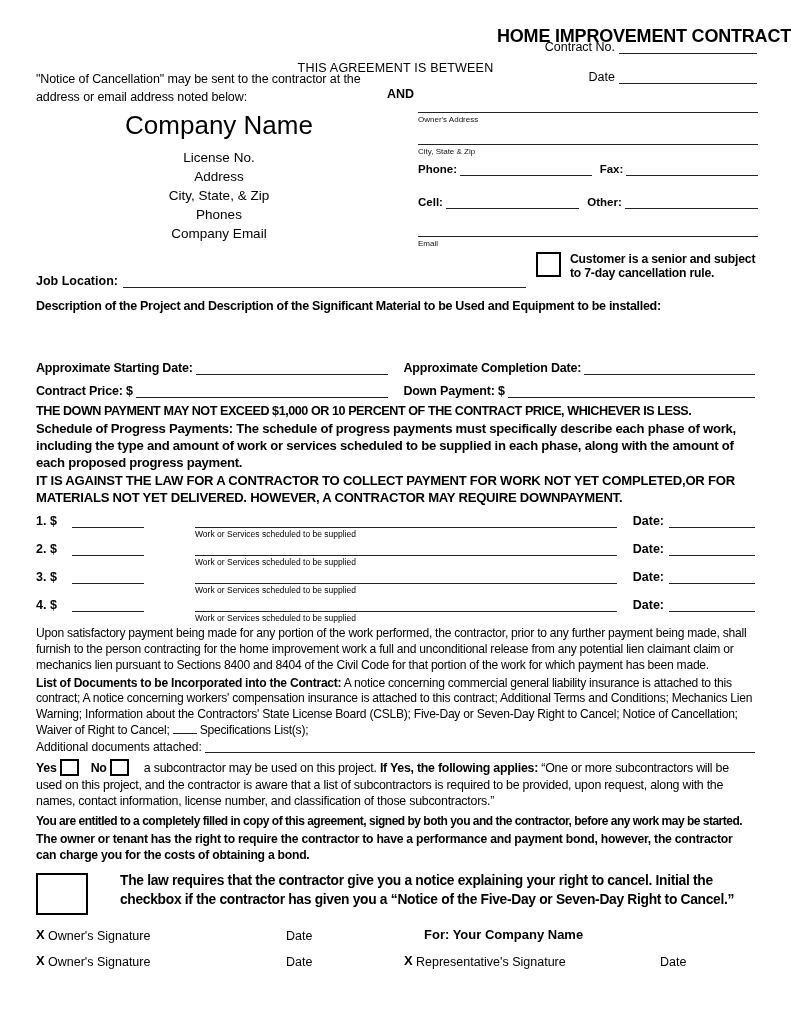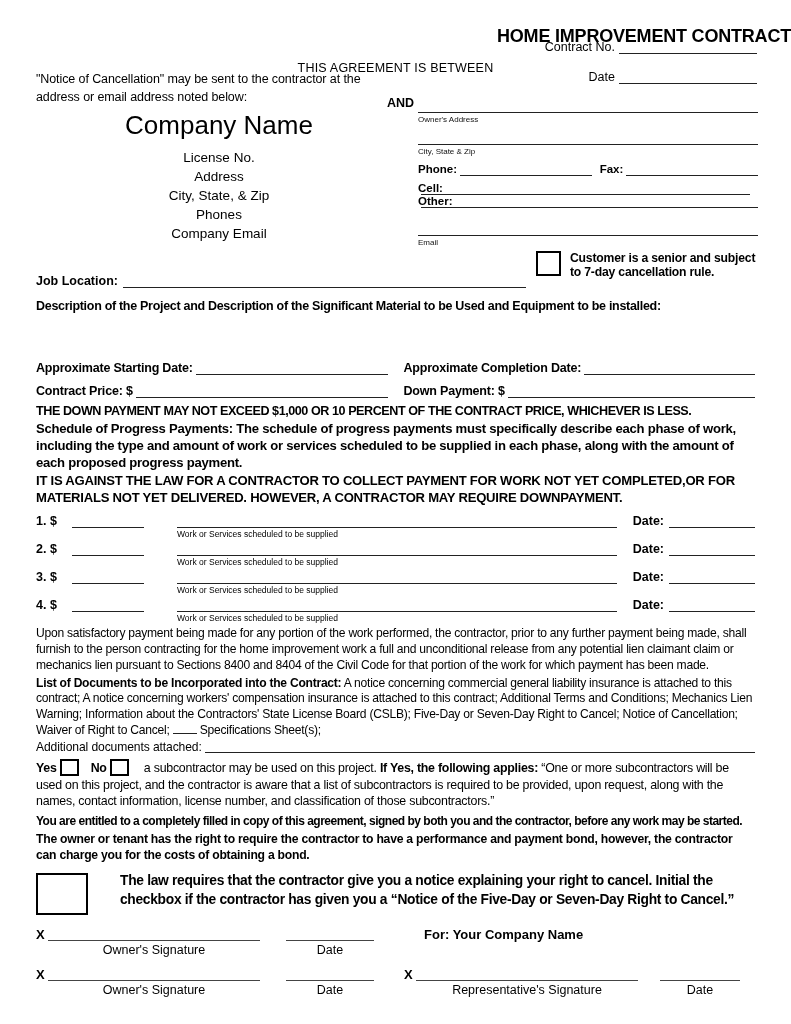--- a/index.html
+++ b/index.html
@@ -17,36 +17,36 @@
   .hdr-title { position:absolute; top:26px; left:0; right:0; text-align:right;
     font-size:18px; font-weight:bold; letter-spacing:-0.2px; }
   .hdr-agreement { position:absolute; top:61px; left:0; right:0; text-align:center;
     font-size:12.5px; letter-spacing:0.2px; }
   .hdr-field { position:absolute; right:34px; display:flex; align-items:center; font-size:12.5px; }
   .hdr-field .line { width:138px; height:14px; margin-left:4px; }
   .hdr-contract { top:40px; }
   .hdr-date { top:70px; }
   .hdr-notice { position:absolute; top:70px; left:36px; width:340px;
     font-size:12.5px; line-height:1.45; letter-spacing:-0.1px; }
-  .hdr-and { position:absolute; top:96px; left:387px; font-size:12.5px; font-weight:bold; }
+  .hdr-and { position:absolute; top:87px; left:387px; font-size:12.5px; font-weight:bold; }
 
   
   .company-col { position:absolute; top:110px; left:36px; width:366px; text-align:center; }
   .company-name { font-size:26px; margin-bottom:7px; }
   .company-line { font-size:13.5px; line-height:19px; }
 
   .owner-col { position:absolute; top:102px; left:418px; width:340px; }
   .o-field .line { height:11px; border-bottom:1.6px solid #222; }
   .o-field .lbl { font-size:8px; padding-top:2px; color:#111; }
   .o-field + .o-field { margin-top:10px; }
   .duo-row { display:flex; margin-top:7px;
     font-size:11.5px; font-weight:bold; }
   .duo-row .dline { flex:1; height:13px; border-bottom:1.6px solid #222; margin-left:3px; }
   .duo-row .dline.first { margin-right:8px; }
-  .duo-row.second { margin-top:6px;flex-direction:column; }
+  .duo-row.second { margin-top:20px; }
   .email-field { margin-top:17px; }
   .senior-row { margin-top:4px; margin-left:118px; display:flex; gap:9px; }
   .senior-box { width:25px; height:25px; border:2.3px solid #000; background:#fff; flex:none; }
   .senior-text { font-size:12.2px; font-weight:bold; line-height:1.18; letter-spacing:-0.2px; width:198px; }
 
   
   .jobloc-row { position:absolute; top:274px; left:36px; width:490px;
     display:flex; align-items:flex-end; font-size:12.5px; font-weight:bold; }
   .jobloc-row .line { flex:1; height:13px; margin-left:5px; }
   .desc-heading { position:absolute; top:299px; left:36px; width:740px;
@@ -63,21 +63,21 @@
   .rule-line { margin-top:6px; font-size:12.6px; font-weight:bold; letter-spacing:-0.45px; white-space:nowrap; }
   .para-bold { margin-top:2px; font-size:13.1px; font-weight:bold; letter-spacing:-0.25px; line-height:1.3; }
   .law-para { margin-top:1px; }
 
   .pay-rows { margin-top:8px; }
   .pay-row { display:flex; align-items:flex-start; margin-bottom:3px;
     font-size:12.5px; font-weight:bold; }
   .pay-num { width:36px; line-height:15px; }
   .p-line { height:14px; border-bottom:1.5px solid #222; }
   .p-short { width:72px; }
-  .pay-main { flex:1; margin-left:33px; margin-right:16px; }
+  .pay-main { flex:1; margin-left:51px; margin-right:16px; }
   .pay-sub { font-size:8.5px; font-weight:normal; padding-top:1px; }
   .pay-datelbl { line-height:15px; margin-right:5px; }
   .p-date { width:86px; }
 
   .release-para { margin-top:2px; font-size:12.1px; line-height:1.31; letter-spacing:-0.25px; }
   .docs-para { margin-top:2px; font-size:12.1px; line-height:1.28; letter-spacing:-0.25px; }
   .blank-inline { display:inline-block; width:24px; height:12px; border-bottom:1.4px solid #222; }
   .adddocs-row { display:flex; align-items:flex-start; margin-top:2px; font-size:12.1px; letter-spacing:-0.1px; }
   .adddocs-row .line { flex:1; height:13px; margin-left:3px; }
 
@@ -88,21 +88,21 @@
   .bond-para { margin-top:4px; font-size:12.2px; font-weight:bold; letter-spacing:-0.25px; line-height:1.3; }
 
   .cancel-blk { margin-top:7px; display:flex; }
   .cancel-box { width:52px; height:42px; border:2.4px solid #000; background:#fff; flex:none; margin-top:2px; }
   .cancel-text { flex:1; margin-left:32px; font-size:13.8px; font-weight:bold;
     line-height:1.38; letter-spacing:-0.3px; }
 
   .sig-row { display:flex; align-items:flex-start; margin-top:10px; }
   .sig-row.first { margin-top:12px; }
   .sig-x { width:12px; font-size:13px; font-weight:bold; line-height:16px; }
-  .sig-col { display:flex; flex-direction:column; }
+  .sig-col { display:flex; flex-direction:row; }
   .sig-line { height:14px; border-bottom:1.4px solid #444; }
   .sig-lbl { text-align:center; font-size:12.5px; padding-top:2px; }
   .sc-owner { width:212px; }
   .sc-date { width:88px; margin-left:26px; }
   .sc-rep { width:222px; }
   .sc-date2 { width:80px; margin-left:22px; }
   .sig-for { margin-left:50px; font-size:13px; font-weight:bold; line-height:16px; }
   .sig-right { display:flex; margin-left:30px; }
 </style>
 </head>
@@ -245,21 +245,21 @@
         <span class="p-line p-date"></span>
       </div>
     </div>
 
     <div class="release-para">Upon satisfactory payment being made for any portion of the work performed, the contractor, prior to any further payment being made, shall furnish to the person contracting for the home improvement work a full and unconditional release from any potential lien claimant claim or mechanics lien pursuant to Sections 8400 and 8404 of the Civil Code for that portion of the work for which payment has been made.</div>
 
     <div class="docs-para">
       <span class="b">List of Documents to be Incorporated into the Contract:</span>
       <span>A notice concerning commercial general liability insurance is attached to this contract; A notice concerning workers' compensation insurance is attached to this contract; Additional Terms and Conditions; Mechanics Lien Warning; Information about the Contractors' State License Board (CSLB); Five-Day or Seven-Day Right to Cancel; Notice of Cancellation; Waiver of Right to Cancel;</span>
       <span class="blank-inline"></span>
-      <span>Specifications Sheet(s);</span>
+      <span>Specifications List(s);</span>
     </div>
 
     <div class="adddocs-row">
       <span>Additional documents attached:</span>
       <span class="line fill"></span>
     </div>
 
     <div class="subc-para">
       <span class="b">Yes</span><span class="inline-box"></span><span class="b">No</span><span class="inline-box"></span>
       <span>a subcontractor may be used on this project.</span>

